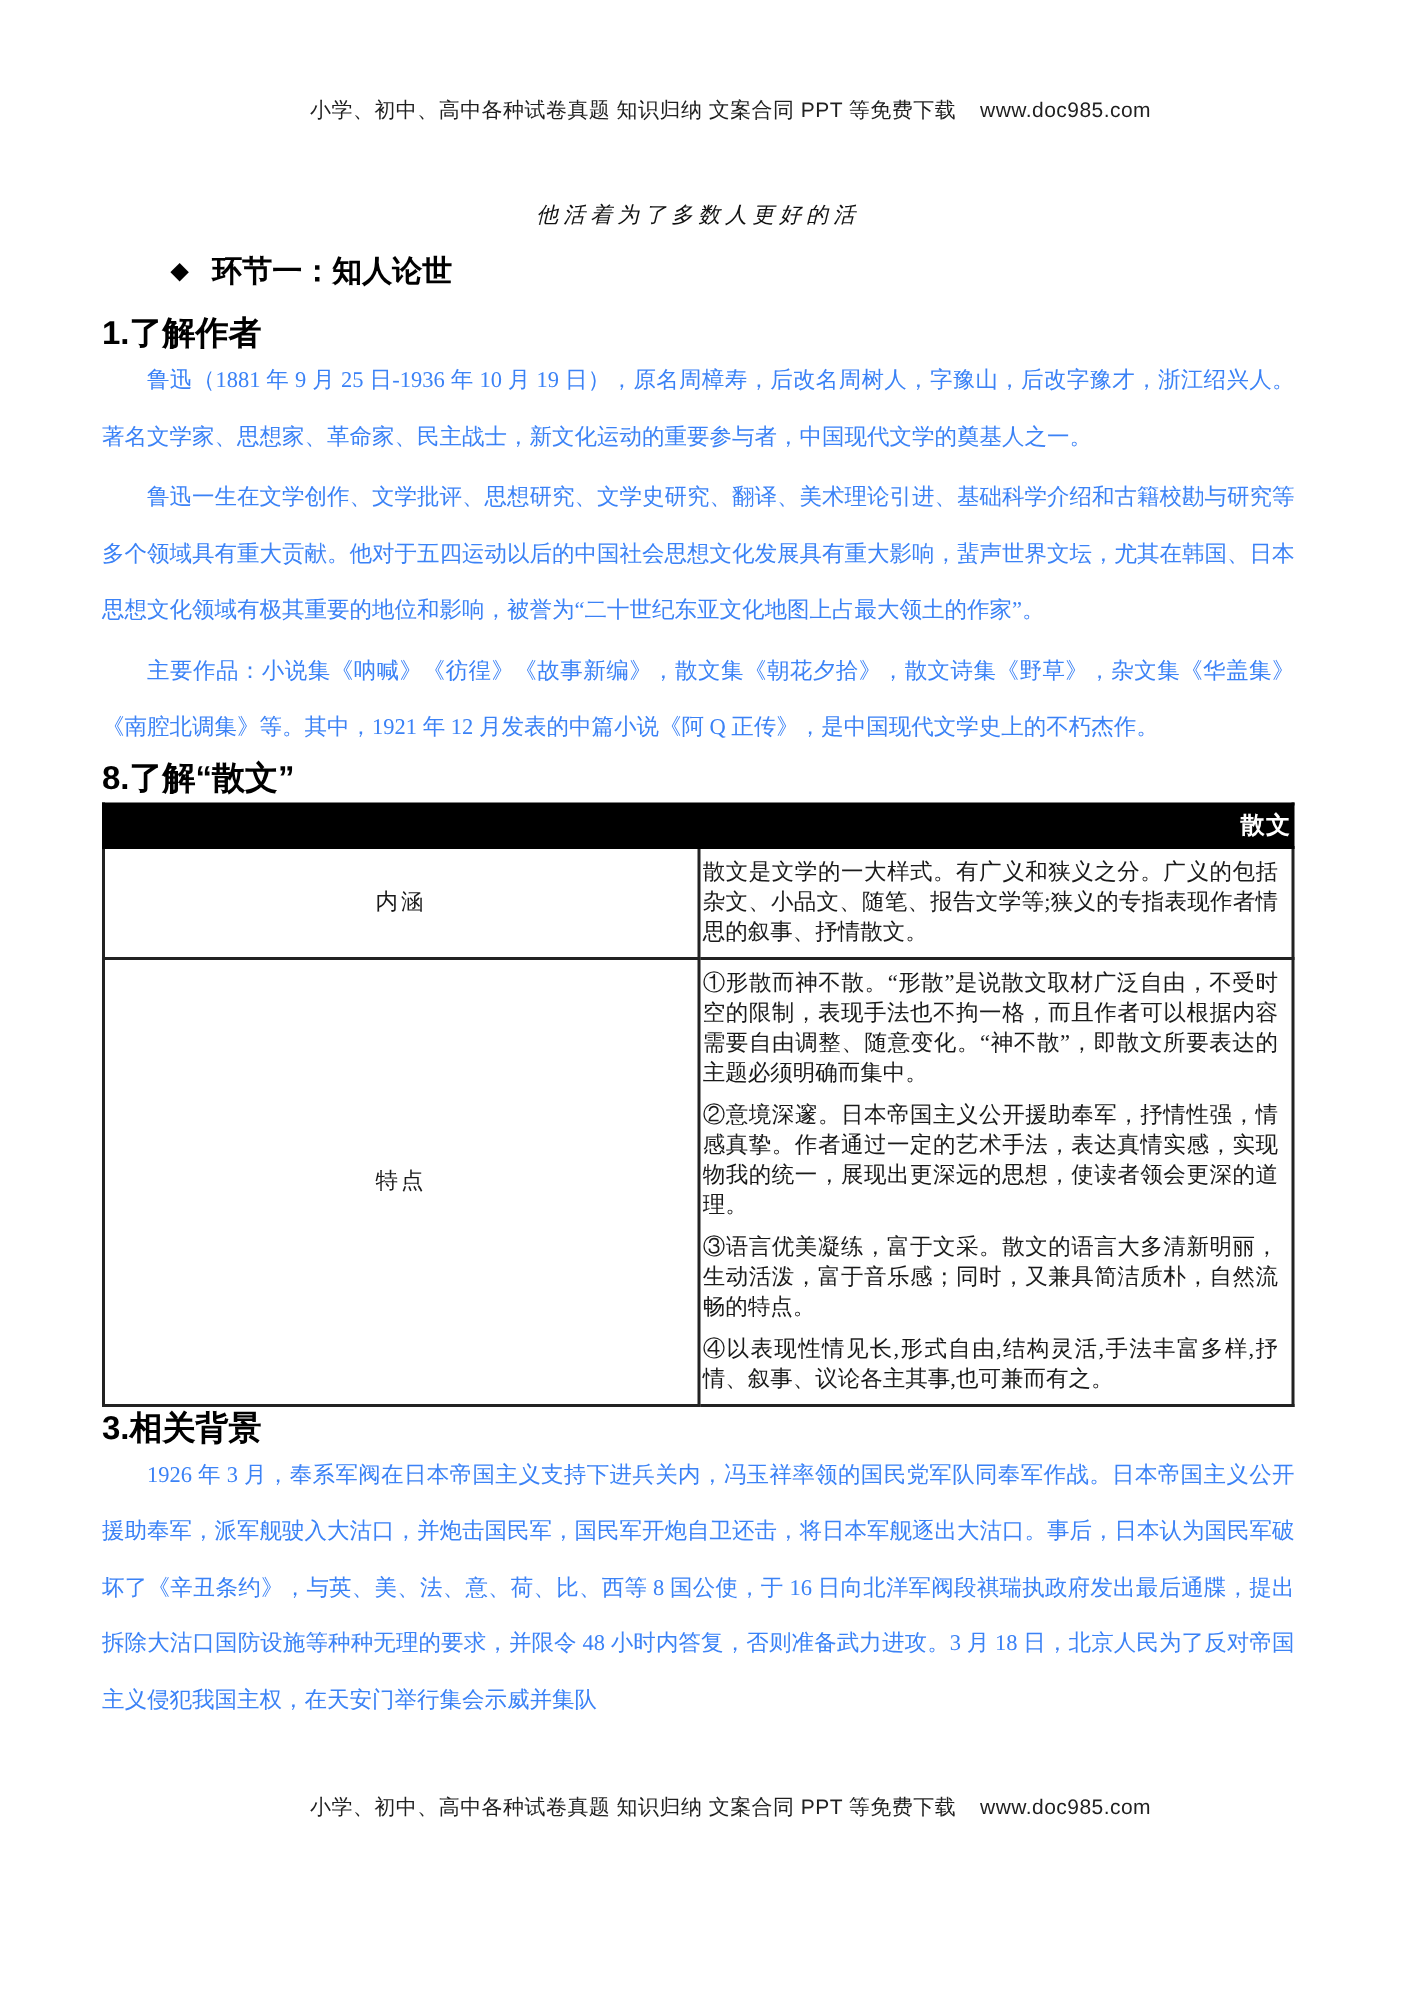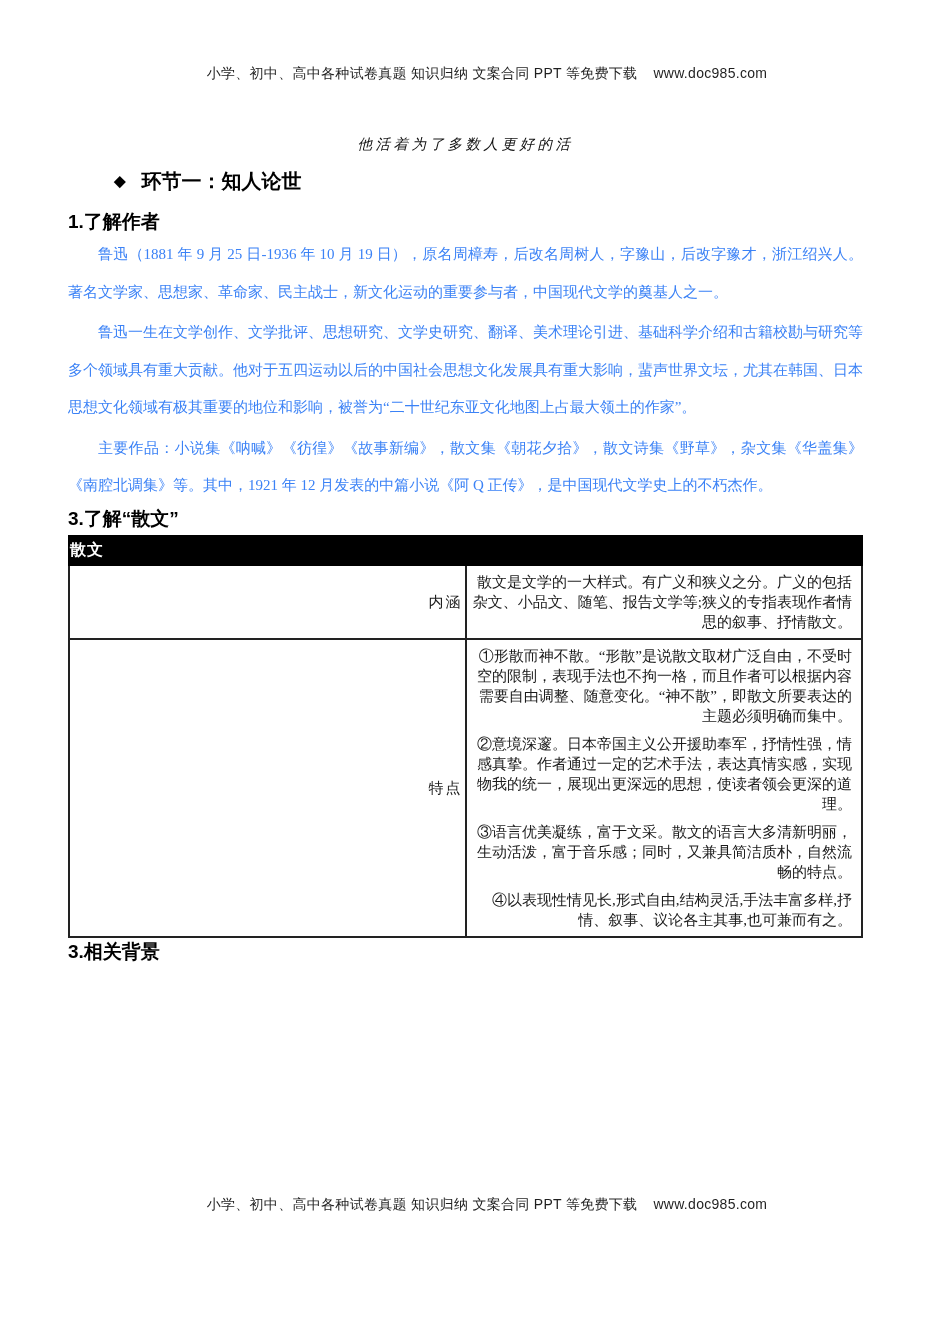--- a/index.html
+++ b/index.html
@@ -54,21 +54,21 @@
   .diamond {
     display: inline-block;
     font-size: 15px;
     margin-right: 16px;
     vertical-align: 2px;
     font-style: normal;
   }
   .sub-heading {
     font-family: "Liberation Sans", "DejaVu Sans", sans-serif;
     font-weight: bold;
-    font-size: 19px;
+    font-size: 22px;
     line-height: 23px;
     color: #000000;
   }
   .sub-heading.h1 { margin-top: 16px; }
   .sub-heading.h2 { margin-top: 2px; }
   .sub-heading.h3 { margin-top: 2px; }
   .para {
     margin: 3px 0 0 0;
     font-size: 15px;
     line-height: 37.5px;
@@ -82,31 +82,30 @@
     margin-top: 5px;
     table-layout: fixed;
   }
   table.prose-table th {
     background: #000000;
     color: #ffffff;
     font-family: "Liberation Sans", "DejaVu Sans", sans-serif;
     font-weight: bold;
     font-size: 16px;
     height: 29px;
-    text-align: left;
+    text-align: right;
     border: 2px solid #000000;
     padding: 0;
     letter-spacing: 1px;
   }
   table.prose-table td {
     border: 2px solid #222222;
     font-size: 15px;
     line-height: 20px;
     color: #1a1a1a;
-    text-align: right;
   }
   td.label-cell {
     width: 64px;
     text-align: center;
     vertical-align: middle;
     padding: 2px;
     letter-spacing: 2px;
   }
   td.content-cell {
     padding: 6px 9px 6px 2px;
@@ -131,21 +130,21 @@
 
     <div class="section-heading">
       <span class="diamond">◆</span><span>环节一：知人论世</span>
     </div>
 
     <div class="sub-heading h1">1.了解作者</div>
     <p class="para">鲁迅（1881 年 9 月 25 日-1936 年 10 月 19 日），原名周樟寿，后改名周树人，字豫山，后改字豫才，浙江绍兴人。著名文学家、思想家、革命家、民主战士，新文化运动的重要参与者，中国现代文学的奠基人之一。</p>
     <p class="para">鲁迅一生在文学创作、文学批评、思想研究、文学史研究、翻译、美术理论引进、基础科学介绍和古籍校勘与研究等多个领域具有重大贡献。他对于五四运动以后的中国社会思想文化发展具有重大影响，蜚声世界文坛，尤其在韩国、日本思想文化领域有极其重要的地位和影响，被誉为“二十世纪东亚文化地图上占最大领土的作家”。</p>
     <p class="para">主要作品：小说集《呐喊》《彷徨》《故事新编》，散文集《朝花夕拾》，散文诗集《野草》，杂文集《华盖集》《南腔北调集》等。其中，1921 年 12 月发表的中篇小说《阿 Q 正传》，是中国现代文学史上的不朽杰作。</p>
 
-    <div class="sub-heading h2">3.了解“散文”</div>
+    <div class="sub-heading h2">8.了解“散文”</div>
 
     <table class="prose-table">
       <tbody>
           <tr>
         <th colspan="2">散文</th>
       </tr>
       <tr>
         <td class="label-cell">内涵</td>
         <td class="content-cell">
           <p>散文是文学的一大样式。有广义和狭义之分。广义的包括杂文、小品文、随笔、报告文学等;狭义的专指表现作者情思的叙事、抒情散文。</p>
@@ -157,20 +156,21 @@
           <p>①形散而神不散。“形散”是说散文取材广泛自由，不受时空的限制，表现手法也不拘一格，而且作者可以根据内容需要自由调整、随意变化。“神不散”，即散文所要表达的主题必须明确而集中。</p>
           <p>②意境深邃。日本帝国主义公开援助奉军，抒情性强，情感真挚。作者通过一定的艺术手法，表达真情实感，实现物我的统一，展现出更深远的思想，使读者领会更深的道理。</p>
           <p>③语言优美凝练，富于文采。散文的语言大多清新明丽，生动活泼，富于音乐感；同时，又兼具简洁质朴，自然流畅的特点。</p>
           <p>④以表现性情见长,形式自由,结构灵活,手法丰富多样,抒情、叙事、议论各主其事,也可兼而有之。</p>
         </td>
       </tr>
     </tbody>
       </table>
 
     <div class="sub-heading h3">3.相关背景</div>
+    <p class="para">1926 年 3 月，奉系军阀在日本帝国主义支持下进兵关内，冯玉祥率领的国民党军队同奉军作战。日本帝国主义公开援助奉军，派军舰驶入大沽口，并炮击国民军，国民军开炮自卫还击，将日本军舰逐出大沽口。事后，日本认为国民军破坏了《辛丑条约》，与英、美、法、意、荷、比、西等 8 国公使，于 16 日向北洋军阀段祺瑞执政府发出最后通牒，提出拆除大沽口国防设施等种种无理的要求，并限令 48 小时内答复，否则准备武力进攻。3 月 18 日，北京人民为了反对帝国主义侵犯我国主权，在天安门举行集会示威并集队</p>
 
   </div>
 
   <div class="page-hf bottom">
     <span>小学、初中、高中各种试卷真题 知识归纳 文案合同 PPT 等免费下载</span><span class="url">www.doc985.com</span>
   </div>
 
 </div>
 
 </body></html>

